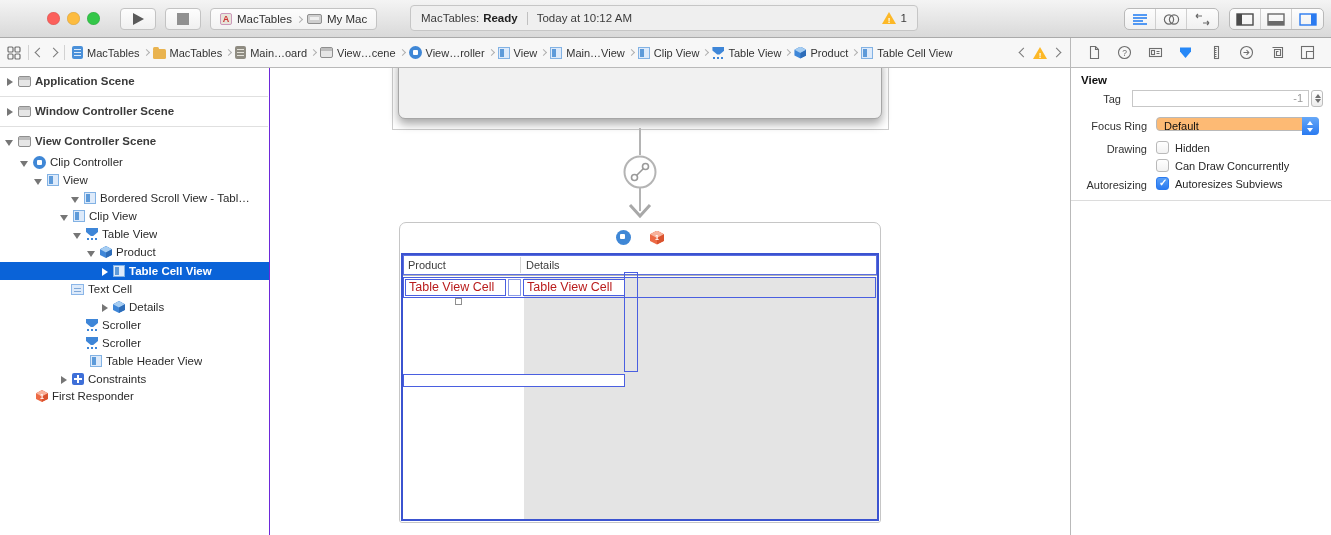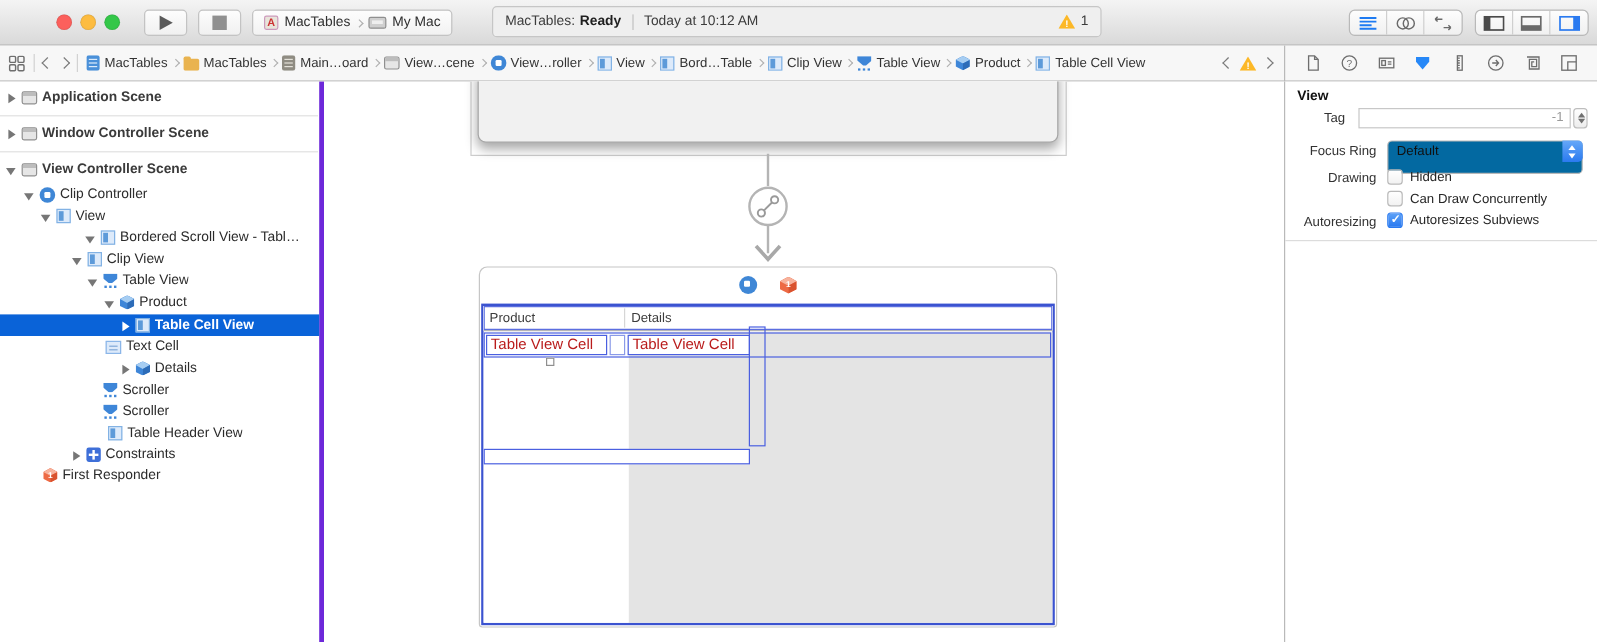--- a/index.html
+++ b/index.html
@@ -73,21 +73,21 @@
   .i-constraints::before { content:""; position:absolute; left:5px; top:2px; bottom:2px; width:2px; background:#fff; }
   .i-constraints::after { content:""; position:absolute; top:5px; left:2px; right:2px; height:2px; background:#fff; }
   .i-folder { width:13px; height:10px; background:#e9b34f; border-radius:1.5px; margin-top:2px; }
   .i-folder::before { content:""; position:absolute; left:0; top:-2px; width:6px; height:3px; background:#e9b34f; border-radius:1.5px 1.5px 0 0; }
   .i-filedoc { width:11px; height:13px; background:#4a90d9; border-radius:2px; }
   .i-filedoc::before { content:""; position:absolute; left:2px; right:2px; top:3px; height:1px; background:#dcebfb; box-shadow:0 3px #dcebfb, 0 6px #dcebfb; }
   .i-sbdoc { width:11px; height:13px; background:#8f8c82; border-radius:2px; }
   .i-sbdoc::before { content:""; position:absolute; left:2px; right:2px; top:3px; height:1px; background:#e4e2da; box-shadow:0 3px #e4e2da, 0 6px #e4e2da; }
 
   
-  .outline { position:absolute; left:0; top:68px; width:270px; height:467px; background:#fff; border-right:4px solid #6d28d9;text-decoration:underline; }
+  .outline { position:absolute; left:0; top:68px; width:270px; height:467px; background:#fff; border-right:1px solid #6d28d9;text-decoration:underline; }
   .orow { position:absolute; left:0; right:0; height:18px; display:flex; align-items:center; font-size:11.5px; color:#2b2b2b; }
   .orow .olabel { margin-left:4px; white-space:nowrap; overflow:hidden; }
   .orow.bold .olabel { font-weight:bold; color:#3a3a3a; }
   .orow.sel { background:#0a63d8; color:#fff; }
   .orow.sel .olabel { font-weight:bold; color:#fff; }
   .tri { width:9px; height:9px; position:relative; flex:none; margin-right:4px; }
   .tri.r::before { content:""; position:absolute; left:2px; top:1px; border-left:6px solid #767676; border-top:4.5px solid transparent; border-bottom:4.5px solid transparent; }
   .tri.d::before { content:""; position:absolute; left:0; top:3px; border-top:6px solid #767676; border-left:4.5px solid transparent; border-right:4.5px solid transparent; }
   .tri.hid::before { display:none; }
   .orow.sel .tri.r::before { border-left-color:#fff; }
@@ -116,21 +116,21 @@
 
   
   .inspector { position:absolute; left:1070px; top:68px; width:261px; height:467px; background:#fff; border-left:1px solid #b9b9b9; font-size:11px; color:#262626; }
   .insp-title { position:absolute; left:10px; top:6px; font-weight:bold; font-size:11.5px; color:#111; }
   .ilabel { position:absolute; text-align:right; color:#323232; }
   .tagfield { position:absolute; left:61px; top:22px; width:177px; height:17px; border:1px solid #c7c7c7; background:#fff;
     text-align:right; color:#9a9a9a; line-height:15px; padding:0 5px; }
   .stepper { position:absolute; left:240px; top:22px; width:12px; height:17px; border:1px solid #bdbdbd; border-radius:3px; background:linear-gradient(#fff,#ededed); }
   .stepper::before { content:""; position:absolute; left:2.5px; top:3px; border-bottom:4px solid #707070; border-left:3px solid transparent; border-right:3px solid transparent; }
   .stepper::after { content:""; position:absolute; left:2.5px; bottom:3px; border-top:4px solid #707070; border-left:3px solid transparent; border-right:3px solid transparent; }
-  .popup { position:absolute; left:85px; top:49px; width:163px; height:28px; border:1px solid #b9b9b9; border-radius:4px; background:#0369a1; line-height:16px; padding-left:7px; color:#111; }
+  .popup { position:absolute; left:85px; top:49px; width:163px; height:14px; border:1px solid #b9b9b9; border-radius:4px; background:#fdba74; line-height:16px; padding-left:7px; color:#111; }
   .popup .cap { position:absolute; right:-1px; top:-1px; width:17px; height:18px; border-radius:0 4px 4px 0; background:linear-gradient(#66a8f8,#2a7af0); }
   .popup .cap::before { content:""; position:absolute; left:5px; top:3.5px; border-bottom:4px solid #fff; border-left:3.5px solid transparent; border-right:3.5px solid transparent; }
   .popup .cap::after { content:""; position:absolute; left:5px; bottom:3.5px; border-top:4px solid #fff; border-left:3.5px solid transparent; border-right:3.5px solid transparent; }
   .cb { width:13px; height:13px; border:1px solid #b9b9b9; border-radius:3px; background:linear-gradient(#fff,#f2f2f2); flex:none; position:relative; }
   .cb.on { background:linear-gradient(#5ba0f7,#2a7af0); border-color:#2a7af0; }
   .cb.on::before { content:"✓"; position:absolute; left:2px; top:-1px; color:#fff; font-size:10px; font-weight:bold; }
   .cbrow { position:absolute; display:flex; align-items:center; gap:6px; }
   .insp-div { position:absolute; left:0; right:0; top:132px; height:1px; background:#dcdcdc; }
   svg.lineicon { display:block; }
 </style>
@@ -253,21 +253,21 @@
         <span>View…roller</span>
       </span>
     <span class="crumb-sep"></span>
     <span class="crumb">
         <span class="i i-view"></span>
         <span>View</span>
       </span>
     <span class="crumb-sep"></span>
     <span class="crumb">
         <span class="i i-view"></span>
-        <span>Bord…Table</span>
+        <span>Main…View</span>
       </span>
     <span class="crumb-sep"></span>
     <span class="crumb">
         <span class="i i-view"></span>
         <span>Clip View</span>
       </span>
     <span class="crumb-sep"></span>
     <span class="crumb">
         <span class="i i-tv"></span>
         <span>Table View</span>
@@ -398,21 +398,21 @@
   <div class="orow" style="top:175px; padding-left:87px">
     <span class="tri d"></span>
     <span class="i i-cube"></span>
     <span class="olabel">Product</span>
   </div>
   <div class="orow sel" style="top:194px; padding-left:100px">
     <span class="tri r"></span>
     <span class="i i-view"></span>
     <span class="olabel">Table Cell View</span>
   </div>
-  <div class="orow" style="top:212px; padding-left:75px">
+  <div class="orow" style="top:212px; padding-left:58px">
     <span class="tri hid"></span>
     <span class="i i-textcell"></span>
     <span class="olabel">Text Cell</span>
   </div>
   <div class="orow" style="top:230px; padding-left:100px">
     <span class="tri r"></span>
     <span class="i i-cube"></span>
     <span class="olabel">Details</span>
   </div>
   <div class="orow" style="top:248px; padding-left:73px">

